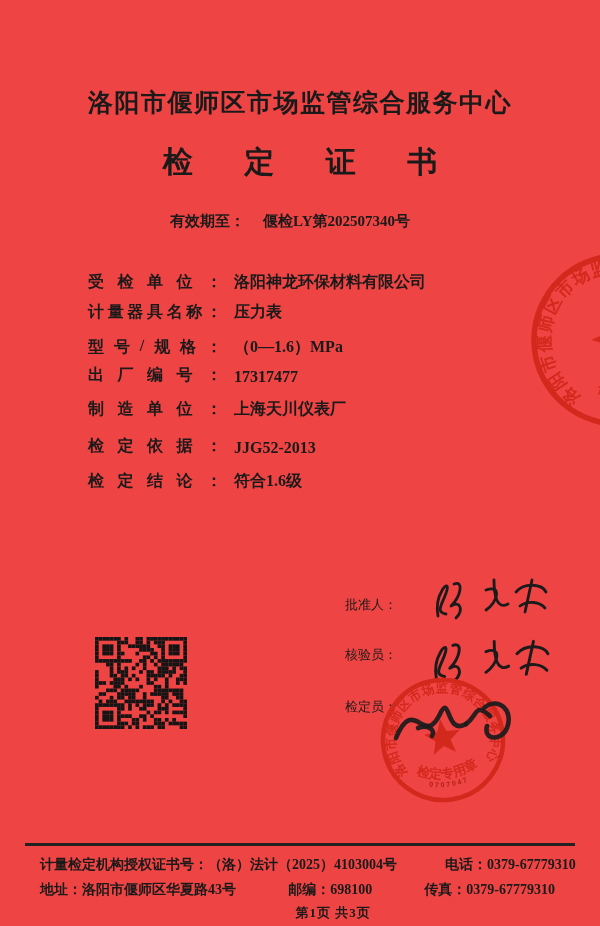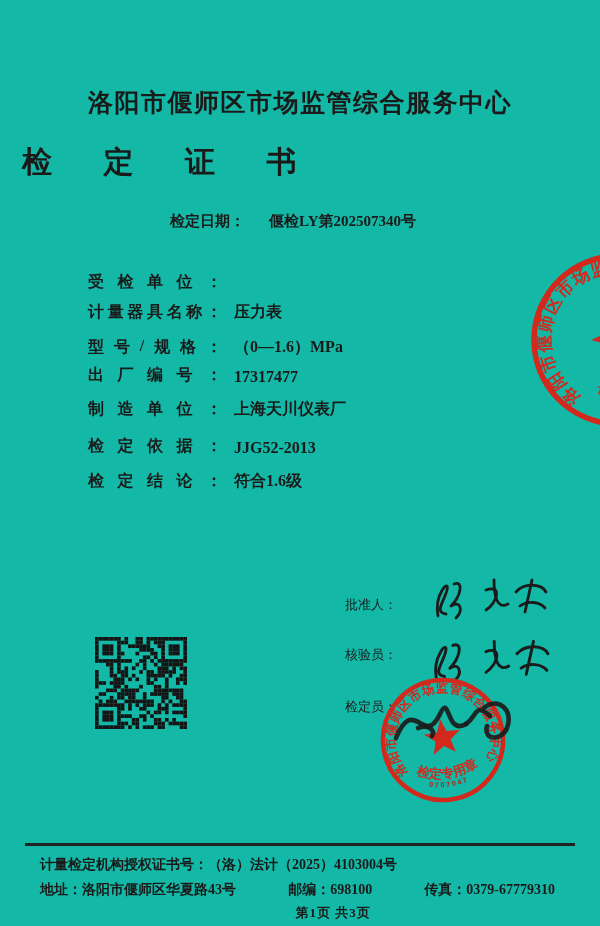--- a/index.html
+++ b/index.html
@@ -1,25 +1,25 @@
 <!DOCTYPE html>
 <html><head>
 <meta charset="utf-8">
 <style>
   html,body{margin:0;padding:0;background:#ffffff;}
-  .page{position:relative;width:600px;height:926px;background:#14b8a6;overflow:hidden;
+  .page{position:relative;width:600px;height:926px;background:#ef4444;overflow:hidden;
         font-family:"Liberation Serif","DejaVu Serif",serif;color:#1a1a1a;}
 
   .org-title{position:absolute;top:86px;left:0;width:600px;text-align:center;
              font-size:25px;font-weight:bold;letter-spacing:1.5px;}
-  .doc-title{position:absolute;top:142px;left:0;width:600px;text-align:left;
+  .doc-title{position:absolute;top:142px;left:0;width:600px;text-align:center;
              font-size:30px;font-weight:bold;letter-spacing:22px;text-indent:22px;}
 
   .cert-row{position:absolute;top:212px;left:170px;font-size:15px;font-weight:bold;}
-  .cert-row .val{margin-left:24px;font-weight:bold;}
+  .cert-row .val{margin-left:18px;font-weight:bold;}
 
   .frow{position:absolute;left:88px;font-size:16px;font-weight:bold;white-space:nowrap;}
   .frow .flabel{display:inline-flex;justify-content:space-between;width:134px;vertical-align:bottom;}
   .frow .fvalue{margin-left:12px;font-weight:600;}
 
   .sig-label{position:absolute;left:345px;font-size:13px;font-weight:normal;}
   .sig-svg{position:absolute;}
   .sig-svg path{fill:none;stroke:#1b1b1b;stroke-width:2.8;stroke-linecap:round;stroke-linejoin:round;}
   .sig-svg.wild path{stroke-width:4.6;opacity:.92;}
 
@@ -43,31 +43,31 @@
 </style>
 </head>
 <body>
 
 <div class="page">
 
   <div class="org-title">洛阳市偃师区市场监管综合服务中心</div>
   <div class="doc-title">检 定 证 书</div>
 
   <div class="cert-row">
-    <span>检定日期：</span><span class="val">偃检LY第202507340号</span>
+    <span>有效期至：</span><span class="val">偃检LY第202507340号</span>
   </div>
 
   <div class="frow" style="top:272px">
     <span class="flabel">
         <span>受</span>
         <span>检</span>
         <span>单</span>
         <span>位</span>
         <span>：</span>
-      </span>
+      </span><span class="fvalue">洛阳神龙环保材料有限公司</span>
   </div>
   <div class="frow" style="top:302px">
     <span class="flabel">
         <span>计</span>
         <span>量</span>
         <span>器</span>
         <span>具</span>
         <span>名</span>
         <span>称</span>
         <span>：</span>
@@ -521,20 +521,21 @@
     <path d="M8,54 C26,10 36,64 52,30 C62,8 58,52 78,40"></path>
     <path d="M78,40 C90,32 86,18 102,32"></path>
     <path d="M96,24 C110,12 126,26 119,44 C113,58 95,56 99,42"></path>
     <path d="M30,44 C40,40 48,46 44,52"></path>
   </svg>
 
 
   <div class="divider"></div>
   <div class="foot1">
     <span>计量检定机构授权证书号：（洛）法计（2025）4103004号</span>
+    <span>电话：0379-67779310</span>
   </div>
   <div class="foot2">
     <span>地址：洛阳市偃师区华夏路43号</span>
     <span>邮编：698100</span>
     <span>传真：0379-67779310</span>
   </div>
   <div class="pagenum">第1页  共3页</div>
 
 </div>
 

